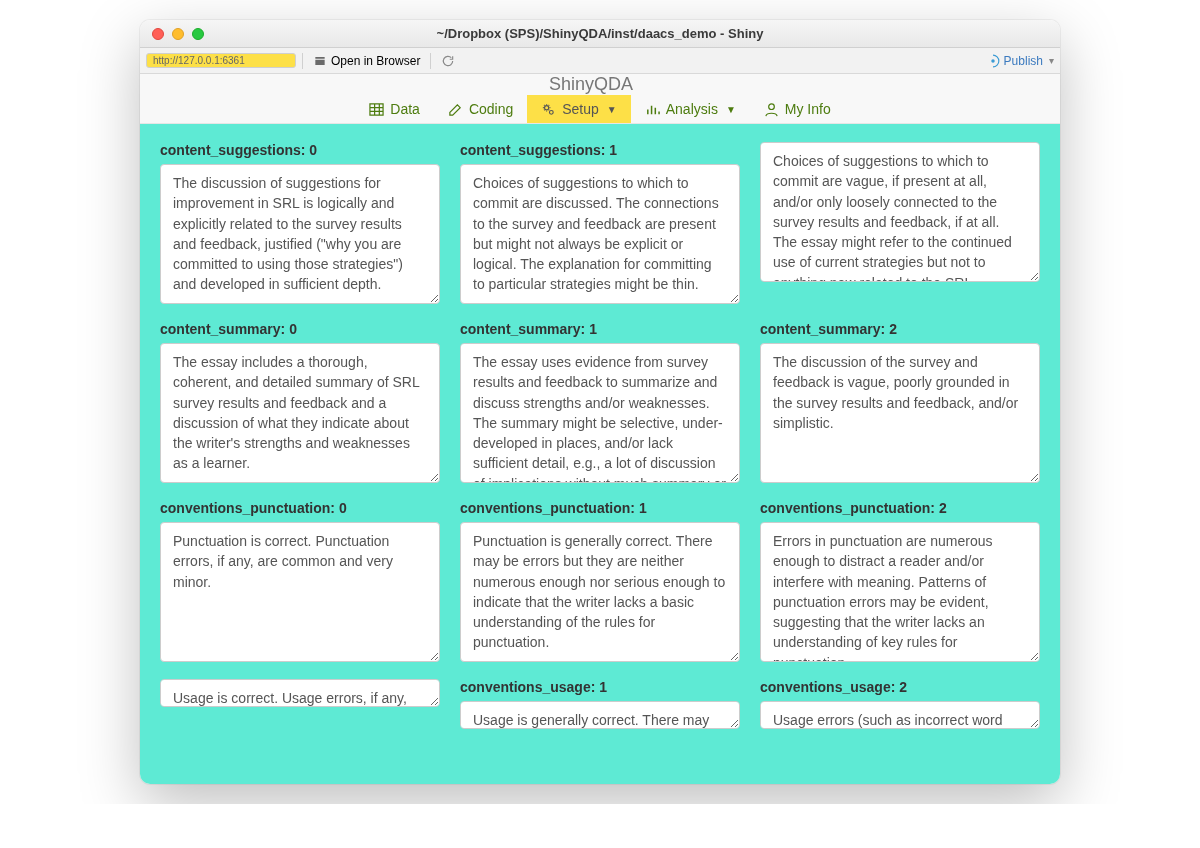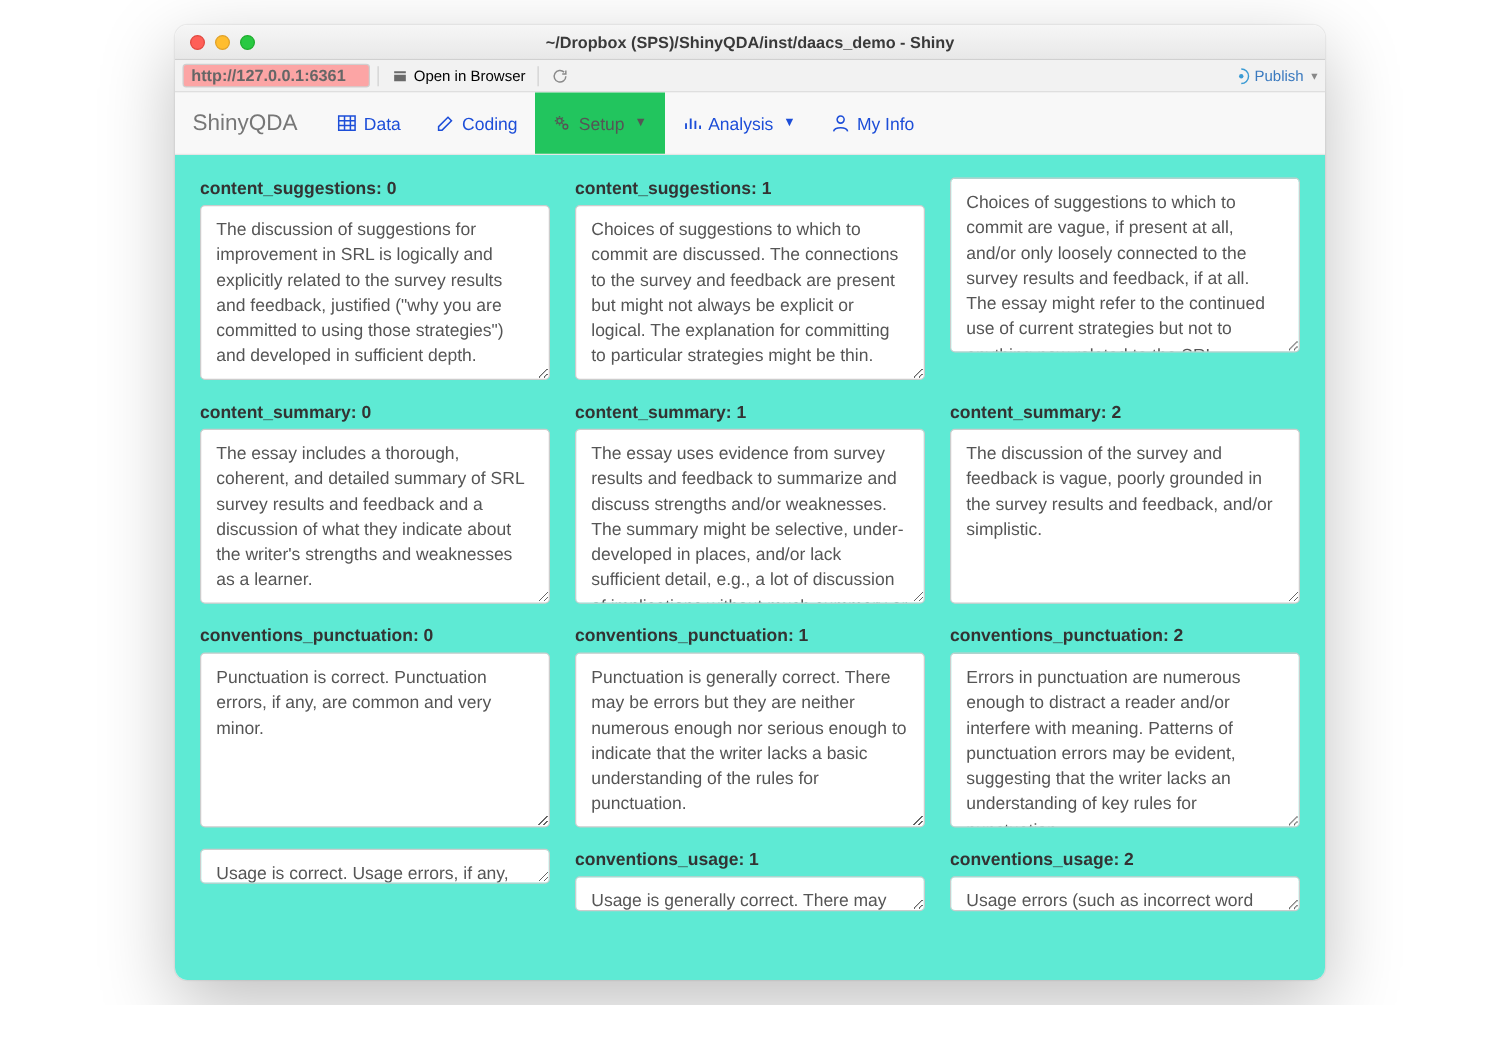--- a/index.html
+++ b/index.html
@@ -38,48 +38,48 @@
   .toolbar {
     height: 26px;
     background: #f2f2f2;
     border-bottom: 1px solid #d9d9d9;
     display: flex; align-items: center;
     font-size: 12px; color: #555;
     padding: 0 6px;
     gap: 6px;
   }
   .urlbox {
-    border: 1px solid #cfcfcf; background: #fca5a5; padding: 1px 6px;
-    border-radius: 3px; color: #666; font-size: 13px;
+    border: 1px solid #cfcfcf; background: #fde047; padding: 1px 6px;
+    border-radius: 3px; color: #666; font-size: 10px;
     min-width: 150px;
-    font-weight: bold;
   }
   .tool-sep { width:1px; height:16px; background:#d0d0d0; }
   .tool-btn { display:flex; align-items:center; gap:4px; padding:1px 4px; color:#000000; cursor:default;}
   .tool-btn svg { width:14px; height:14px; }
   .spacer { flex: 1; }
   .publish { color:#3b7abf; display:flex; align-items:center; gap:4px; font-size:12px; }
   .publish svg { width:14px; height:14px; }
   .caretdown { font-size:10px; color:#888; margin-left:2px; }
 
   .navbar {
     height: 50px;
     background: #f8f8f8;
     border-bottom: 1px solid #e6e6e6;
     display: flex; align-items: center;
     padding: 0 14px;
+    flex-direction: column;
   }
   .brand { font-size: 18px; color: #777; margin-right: 18px; }
   .navitems { display: flex; align-items: stretch; height: 100%; }
   .navitem {
     display: flex; align-items: center; gap: 6px;
-    padding: 0 14px; font-size: 14px; color: #1d4ed8;
+    padding: 0 14px; font-size: 14px; color: #4d7c0f;
     cursor: pointer;
   }
-  .navitem.active { background: #22c55e; color: #555; align-items: center; }
+  .navitem.active { background: #fde047; color: #555; align-items: center; }
   .navitem svg { width:15px; height:15px; fill: currentColor; }
   .navitem .caret { font-size: 10px; margin-left: 2px; }
 
   .content {
     background: #5eead4;
     height: 660px;
     overflow: hidden;
     padding: 18px 20px 0 20px;
   }
   .grid {

